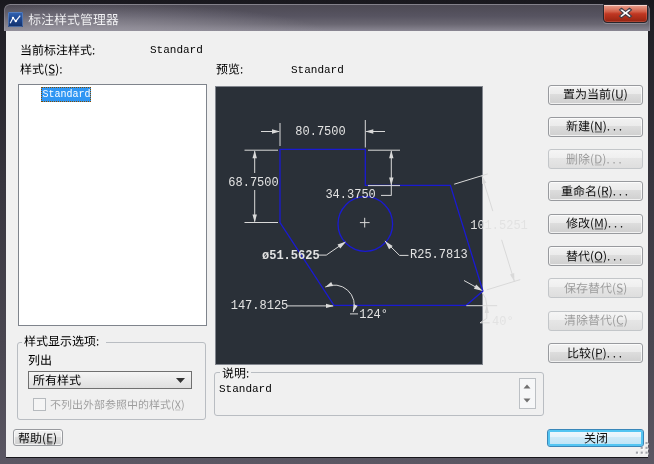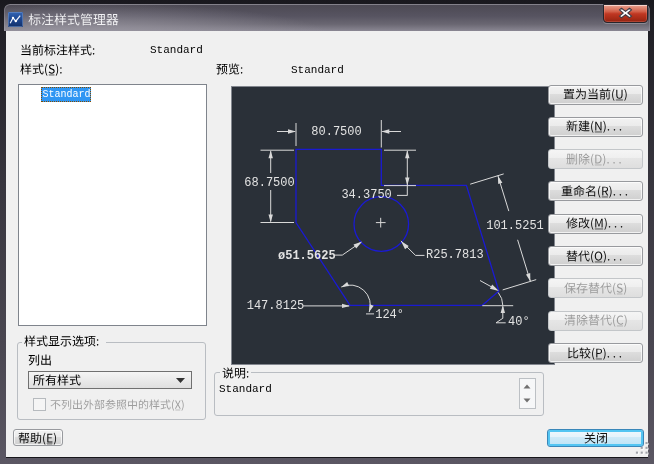--- a/index.html
+++ b/index.html
@@ -10,21 +10,21 @@
  linear-gradient(180deg,#4b4852 0%,#575461 45%,#6a6772 75%,#8a8793 100%);
  box-shadow:inset 0 1px 0 rgba(200,198,206,0.45), inset 1px 0 0 rgba(190,188,196,0.25), inset -1px 0 0 rgba(190,188,196,0.25)}
 .client{position:absolute;left:6px;top:31px;width:642px;height:426px;background:#f0f0f0;box-shadow:0 1px 0 #17161a}
 .closebtn{position:absolute;left:603px;top:4px;width:45px;height:18.5px;border-radius:0 1px 4px 4px;
  background:linear-gradient(180deg,#e9a291 0%,#d2614a 38%,#c03722 52%,#a52a16 82%,#902313 100%);
  border:1px solid #27252c;box-shadow:inset 0 1px 0 rgba(255,255,255,0.55),inset 0 0 0 1px rgba(255,160,140,0.25), 0 1px 0 rgba(210,208,214,0.35)}
 .mono11{position:absolute;font-family:"Liberation Mono",monospace;font-size:11px;line-height:12px;color:#000;white-space:pre}
 .mono10{position:absolute;font-family:"Liberation Mono",monospace;font-size:10px;line-height:11px;color:#000;white-space:pre}
 .listbox{position:absolute;left:18px;top:84px;width:189px;height:241.5px;background:#fff;border:1px solid #7f848c}
 .selitem{position:absolute;left:40.5px;top:86.5px;width:50.5px;height:15px;background:#2f96f3;outline:1px dotted #824c00;outline-offset:-1px}
-.preview{position:absolute;left:231px;top:86px;width:324px;height:279px;background:#2a3038;border:1px solid #82868e}
+.preview{position:absolute;left:215px;top:86px;width:268px;height:279px;background:#2a3038;border:1px solid #82868e}
 .btn{position:absolute;border:1px solid #989a9e;border-radius:3px;
  background:linear-gradient(180deg,#f2f2f2 0%,#ebebeb 45%,#dddddd 46%,#cfcfcf 100%);
  box-shadow:inset 0 0 0 1px rgba(255,255,255,0.7)}
 .btn.dis{border-color:#c3c6c9;background:linear-gradient(180deg,#f5f5f5 0%,#efefef 45%,#e6e6e6 46%,#dedede 100%);box-shadow:none}
 .btn.def{border-color:#3a87b9;box-shadow:0 0 0 2px #53c5f2 inset;
  background:linear-gradient(180deg,#f0f8fd 0%,#e4f3fb 45%,#cfeaf8 46%,#bce3f5 100%)}
 .grp{position:absolute;border:1px solid #b9bdc2;border-radius:3px}
 .legendbg{position:absolute;background:#f0f0f0}
 .combo{position:absolute;border:1px solid #707070;background:linear-gradient(180deg,#f5f5f5,#e8e8e8 60%,#dfdfdf)}
 .chk{position:absolute;width:13px;height:13px;border:1px solid #b6babe;background:#f5f5f5}

